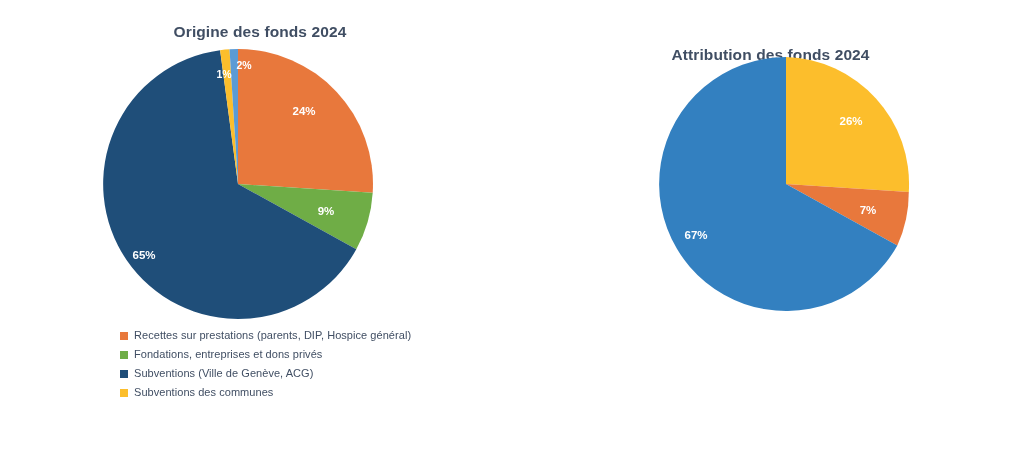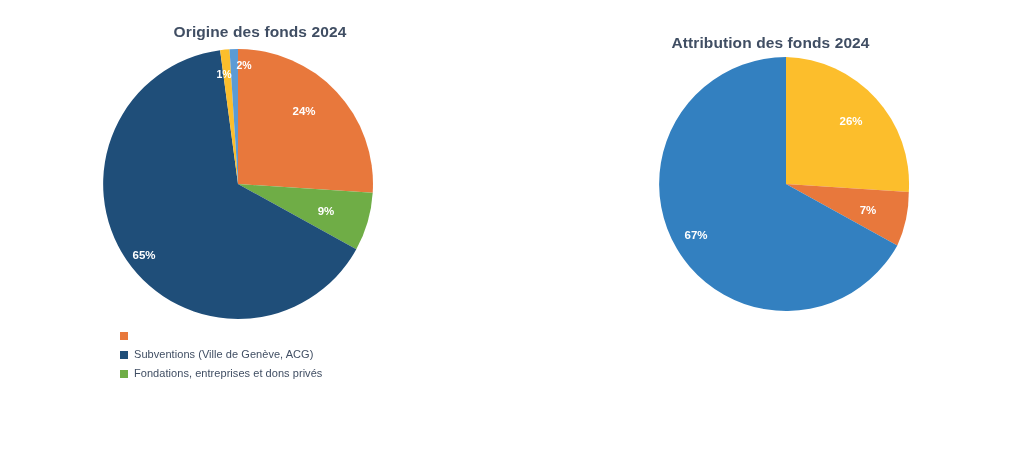--- a/index.html
+++ b/index.html
@@ -28,21 +28,21 @@
 
   .chart-title {
     position: absolute;
     width: 100%;
     text-align: center;
     font-weight: bold;
     color: #404E63;
     letter-spacing: 0.1px;
   }
   #title-left  { top: 23px; font-size: 15.5px; }
-  #title-right { top: 34px; font-size: 15.5px; }
+  #title-right { top: 46px; font-size: 15.5px; }
 
   .pie-wrap { position: absolute; }
   #pie-left  { left: 102px; top: 48px;  width: 272px; height: 272px; }
   #pie-right { left: 138px; top: 56px;  width: 256px; height: 256px; }
 
   .pie-wrap svg { display: block; width: 100%; height: 100%; }
 
   .slice-label {
     font-family: "Liberation Sans", sans-serif;
     font-weight: bold;
@@ -103,28 +103,33 @@
         <text class="slice-label sl-lg" x="224" y="164">9%</text>
         <text class="slice-label sl-lg" x="42" y="208">65%</text>
         <text class="slice-label sl-sm" x="122" y="27">1%</text>
         <text class="slice-label sl-sm" x="142" y="18">2%</text>
       </svg>
     </div>
 
     <div class="legend" id="legend-left">
       <div class="legend-item">
         <span class="legend-swatch" style="background:#E8783C"></span>
+        <span class="legend-label">Recettes sur prestations (parents, DIP, Hospice général)</span>
+      </div>
+      <div class="legend-item">
+        <span class="legend-swatch" style="background:#6FAD46"></span>
+        <span class="legend-label">Fondations, entreprises et dons privés</span>
       </div>
       <div class="legend-item">
         <span class="legend-swatch" style="background:#1F4E79"></span>
         <span class="legend-label">Subventions (Ville de Genève, ACG)</span>
       </div>
       <div class="legend-item">
-        <span class="legend-swatch" style="background:#6FAD46"></span>
-        <span class="legend-label">Fondations, entreprises et dons privés</span>
+        <span class="legend-swatch" style="background:#FCBE2C"></span>
+        <span class="legend-label">Subventions des communes</span>
       </div>
     </div>
   </div>
 
   <div class="chart-panel" id="panel-right">
 
     <div class="chart-title" id="title-right">Attribution des fonds 2024</div>
 
     <div class="pie-wrap" id="pie-right">
       <svg viewBox="0 0 256 256" xmlns="http://www.w3.org/2000/svg">

